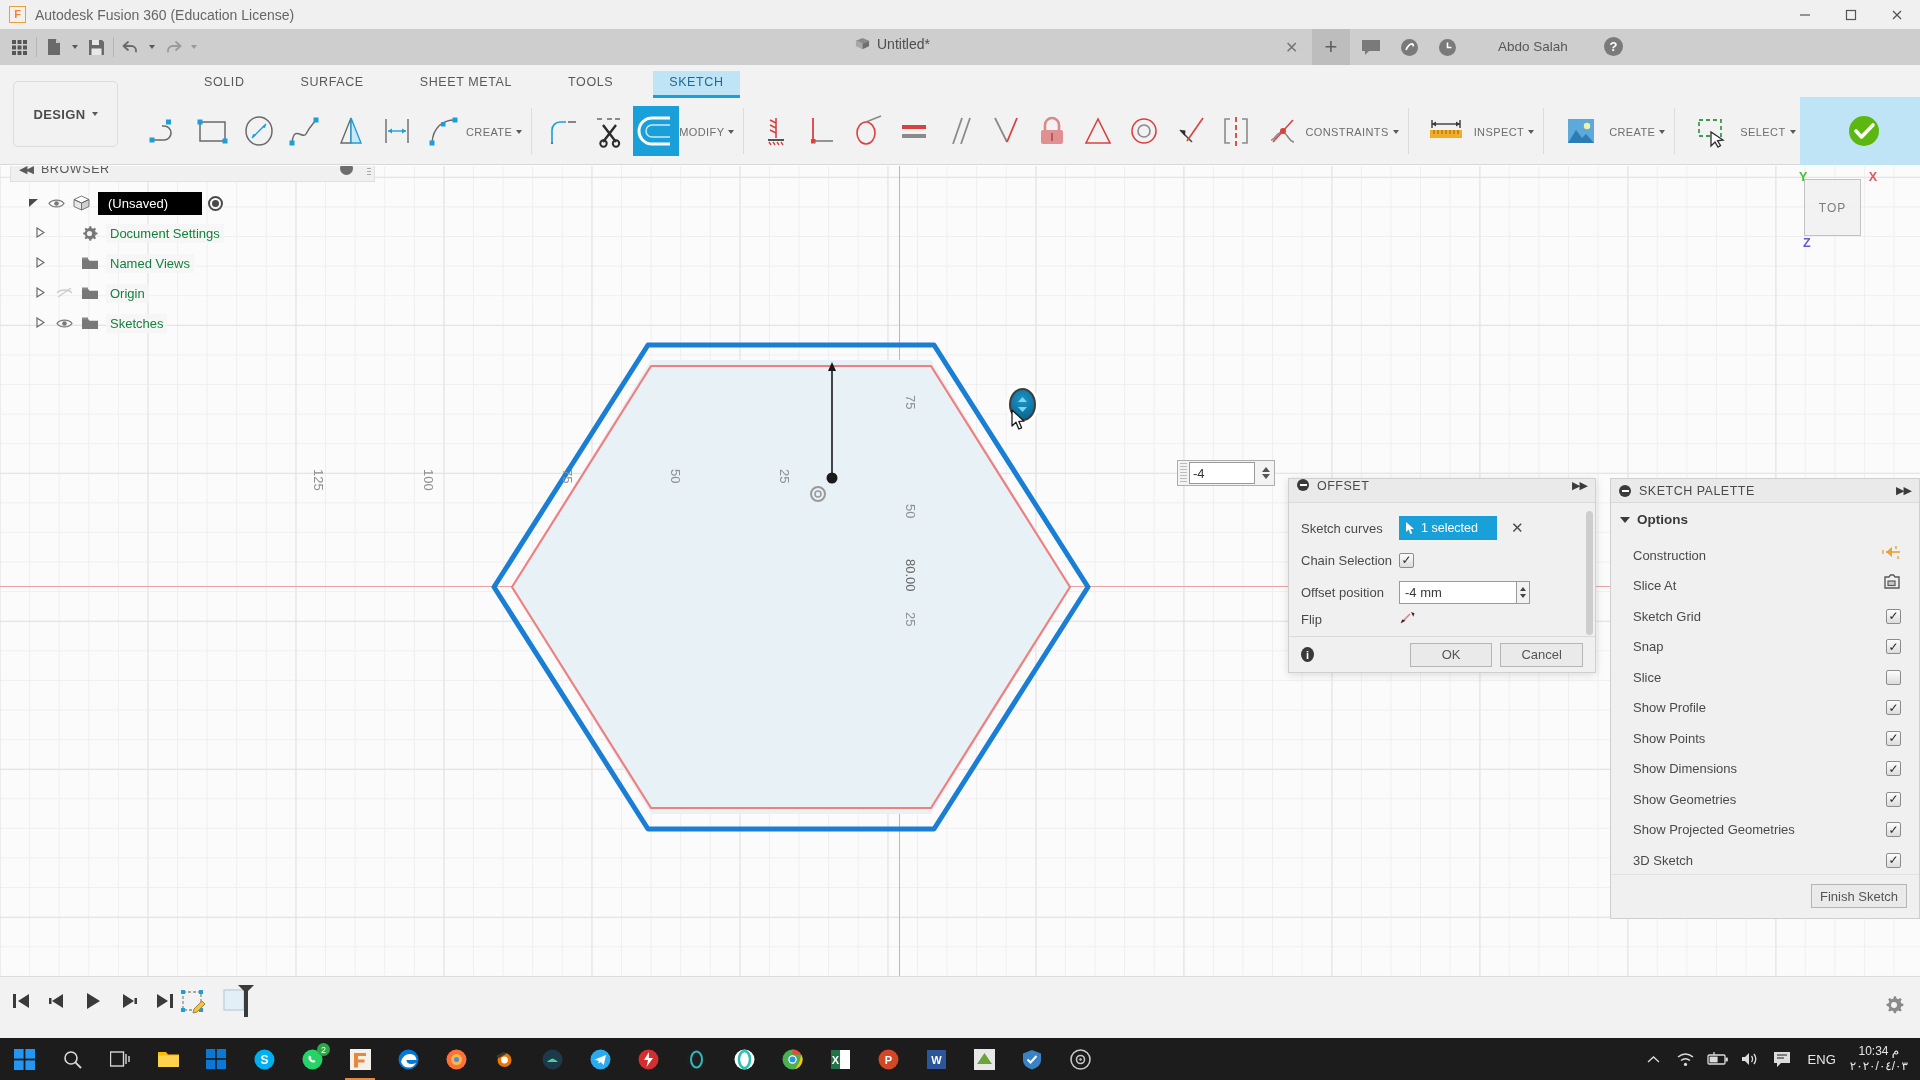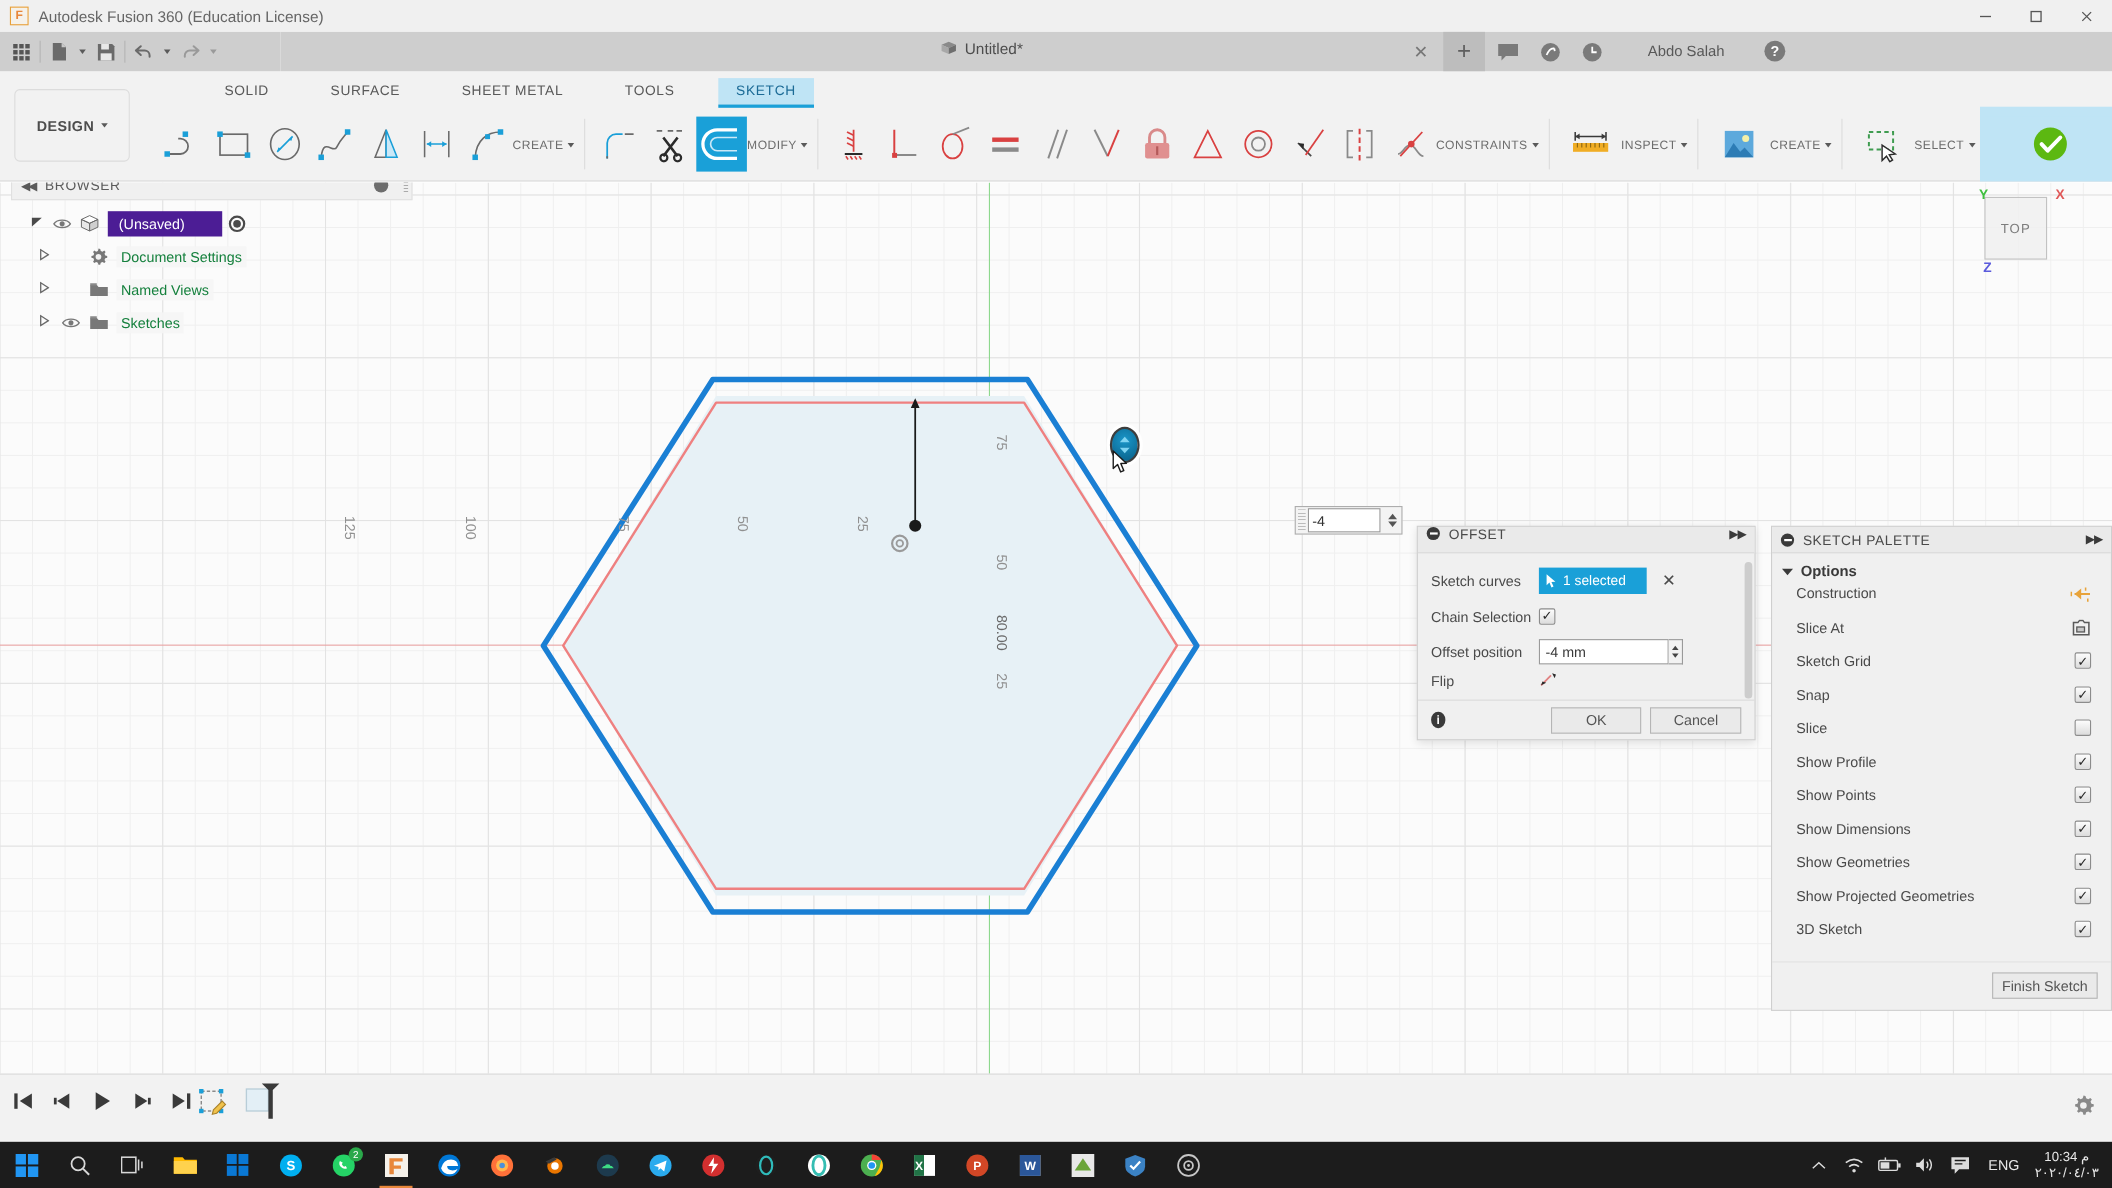--- a/index.html
+++ b/index.html
@@ -129,21 +129,21 @@
   .br-collapse { color:#5a5a5a; font-size:11px; cursor:pointer; letter-spacing:-2px; }
   .br-dot { position:absolute; right:22px; top:6px; width:13px;height:13px; border-radius:50%; background:#6d6d6d; cursor:pointer;}
   .br-grip { position:absolute; right:4px; top:3px; width:4px; height:18px;
              background:repeating-linear-gradient(to bottom,#aaa 0 1px,transparent 1px 3px); }
   .br-tree { margin-top:6px; }
   .br-row { display:flex; align-items:center; height:30px; padding-left:26px; gap:7px; cursor:pointer; }
   .br-row .tri { width:12px; color:#6a6a6a; font-size:11px; }
   .br-row .eye { width:18px; display:flex; align-items:center; justify-content:center; }
   .br-row .fico { width:19px; display:flex; align-items:center; justify-content:center; }
   .br-row .blabel { font-size:13px; color:#15803d; background:rgba(245,245,245,.9); padding:2px 4px; }
-  .br-row.root .blabel { background:#4c1d95; color:#fff; padding:4px 34px 4px 10px; }
+  .br-row.root .blabel { background:#000000; color:#fff; padding:4px 34px 4px 10px; }
   .br-row.root { padding-left:18px; }
   .radio-dot { position:absolute; left:198px; width:15px;height:15px;border:2px solid #4a4a4a;border-radius:50%;
                display:flex;align-items:center;justify-content:center; }
   .radio-dot i { width:7px;height:7px;border-radius:50%;background:#4a4a4a; display:block; }
 
   
   .sketch-svg { position:absolute; left:0; top:0; width:1920px; height:854px; }
 
   .dim-handle {
     position:absolute; width:27px; height:33px; border-radius:50%;
@@ -226,21 +226,21 @@
   
   .palette {
     position:absolute; left:1610px; top:312px; width:310px;
     background:#f0f0f0; border:1px solid #cfcfcf;
   }
   .pal-hdr {
     height:24px; background:#eaeaea; border-bottom:1px solid #dadada;
     display:flex; align-items:center; gap:8px; padding:0 8px; font-size:12.5px; color:#4a4a4a; letter-spacing:.5px;
   }
   .pal-sec { display:flex; align-items:center; gap:7px; padding:9px 0 5px 9px; font-size:13.5px; font-weight:bold; color:#3a3a3a; }
-  .pal-row { display:flex; align-items:flex-start; height:30.5px; padding:0 18px 0 22px; }
+  .pal-row { display:flex; align-items:flex-end; height:30.5px; padding:0 18px 0 22px; }
   .pal-row .pl { flex:1; font-size:13px; color:#4a4a4a; }
   .pal-ftr { height:44px; display:flex; align-items:center; justify-content:flex-end; padding-right:12px;
              border-top:1px solid #e2e2e2; margin-top:6px; }
   .pal-fin {
     min-width:86px; height:24px; border:1px solid #b5b5b5; background:#eaeaea;
     font-size:13px; color:#555; display:flex; align-items:center; justify-content:center; padding:0 8px; cursor:pointer;
   }
 
   
   .timeline {
@@ -770,20 +770,40 @@
           <span class="eye"></span>
           <span class="fico">
             <svg width="18" height="14" viewBox="0 0 18 14">
                 <path d="M1 3 h6 l1.6 1.8 h8.4 v8.2 h-16 z" fill="#787878"></path>
                 <rect x="1" y="1.5" width="6" height="2" fill="#8a8a8a"></rect>
               </svg>
           </span>
           <span class="blabel">Named Views</span>
         </div>
 
+        <div class="br-row">
+          <span class="tri">
+            <svg width="9" height="11" viewBox="0 0 9 11">
+                <path d="M1 1 L8 5.5 L1 10 Z" fill="none" stroke="#6a6a6a" stroke-width="1.2"></path>
+              </svg>
+          </span>
+          <span class="eye">
+            <svg width="17" height="12" viewBox="0 0 17 12">
+                <path d="M1 6 C4 2 13 2 16 6" fill="none" stroke="#cccccc" stroke-width="1.3"></path>
+                <path d="M2 10 L15 1" stroke="#cccccc" stroke-width="1.3"></path>
+              </svg>
+          </span>
+          <span class="fico">
+            <svg width="18" height="14" viewBox="0 0 18 14">
+                <path d="M1 3 h6 l1.6 1.8 h8.4 v8.2 h-16 z" fill="#787878"></path>
+                <rect x="1" y="1.5" width="6" height="2" fill="#8a8a8a"></rect>
+              </svg>
+          </span>
+          <span class="blabel">Origin</span>
+        </div>
 
         <div class="br-row">
           <span class="tri">
             <svg width="9" height="11" viewBox="0 0 9 11">
                 <path d="M1 1 L8 5.5 L1 10 Z" fill="none" stroke="#6a6a6a" stroke-width="1.2"></path>
               </svg>
           </span>
           <span class="eye">
             <svg width="17" height="11" viewBox="0 0 17 11">
                 <path d="M1 5.5 C4 1 13 1 16 5.5 C13 10 4 10 1 5.5 Z" fill="none" stroke="#787878" stroke-width="1.3"></path>

